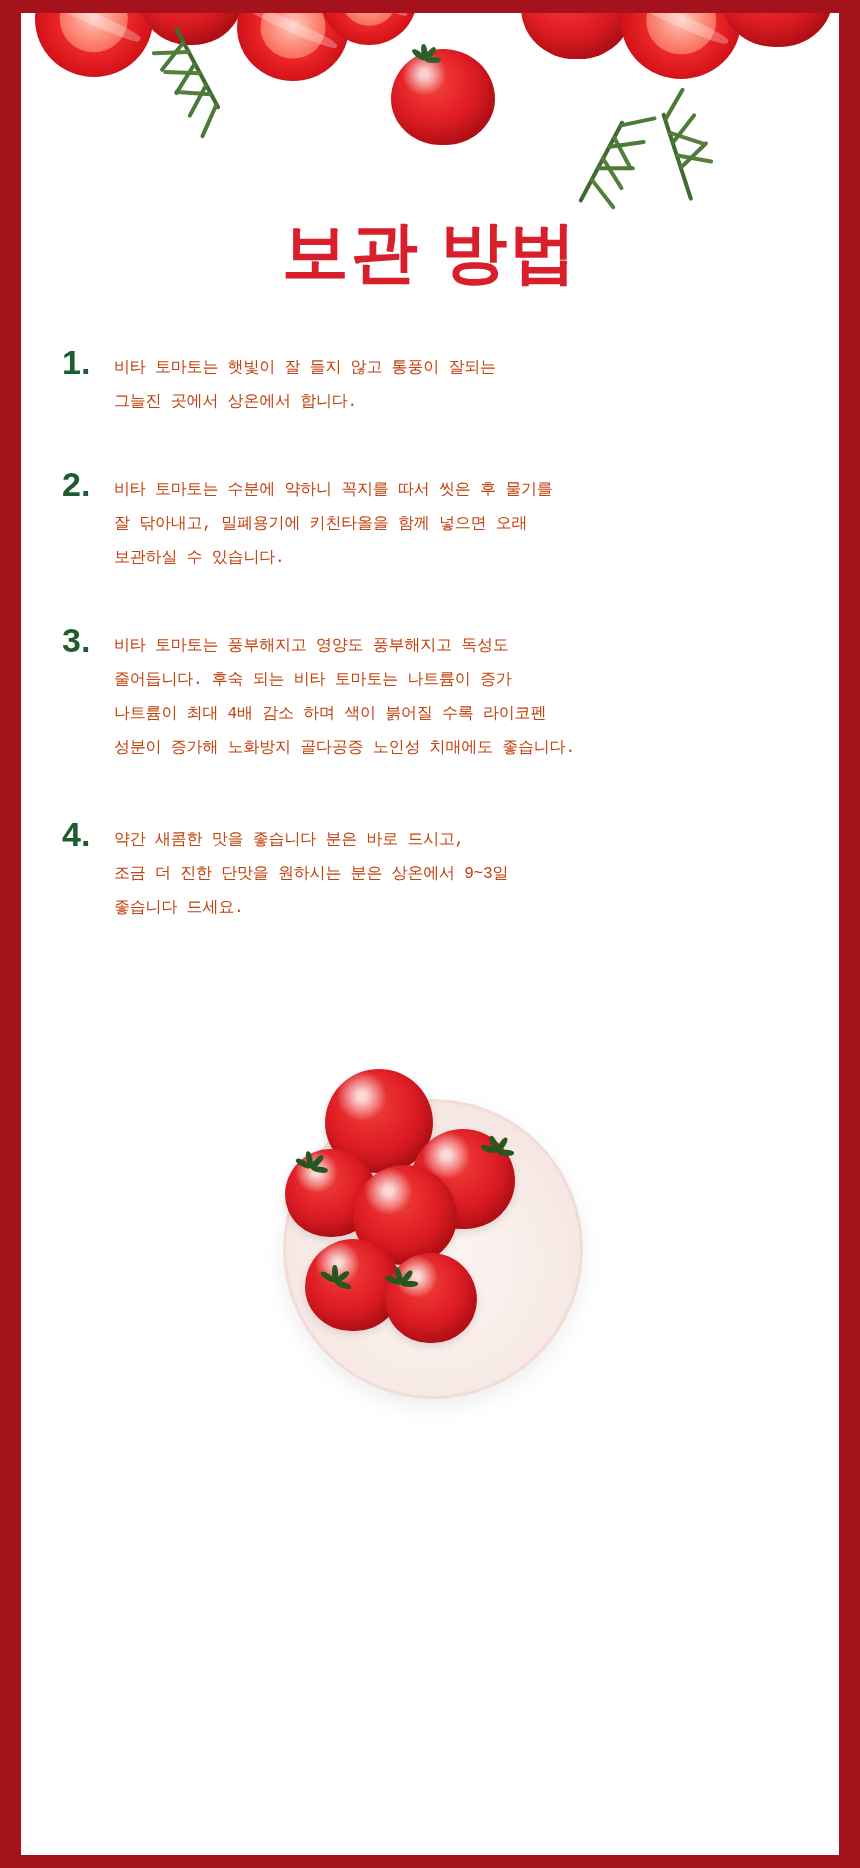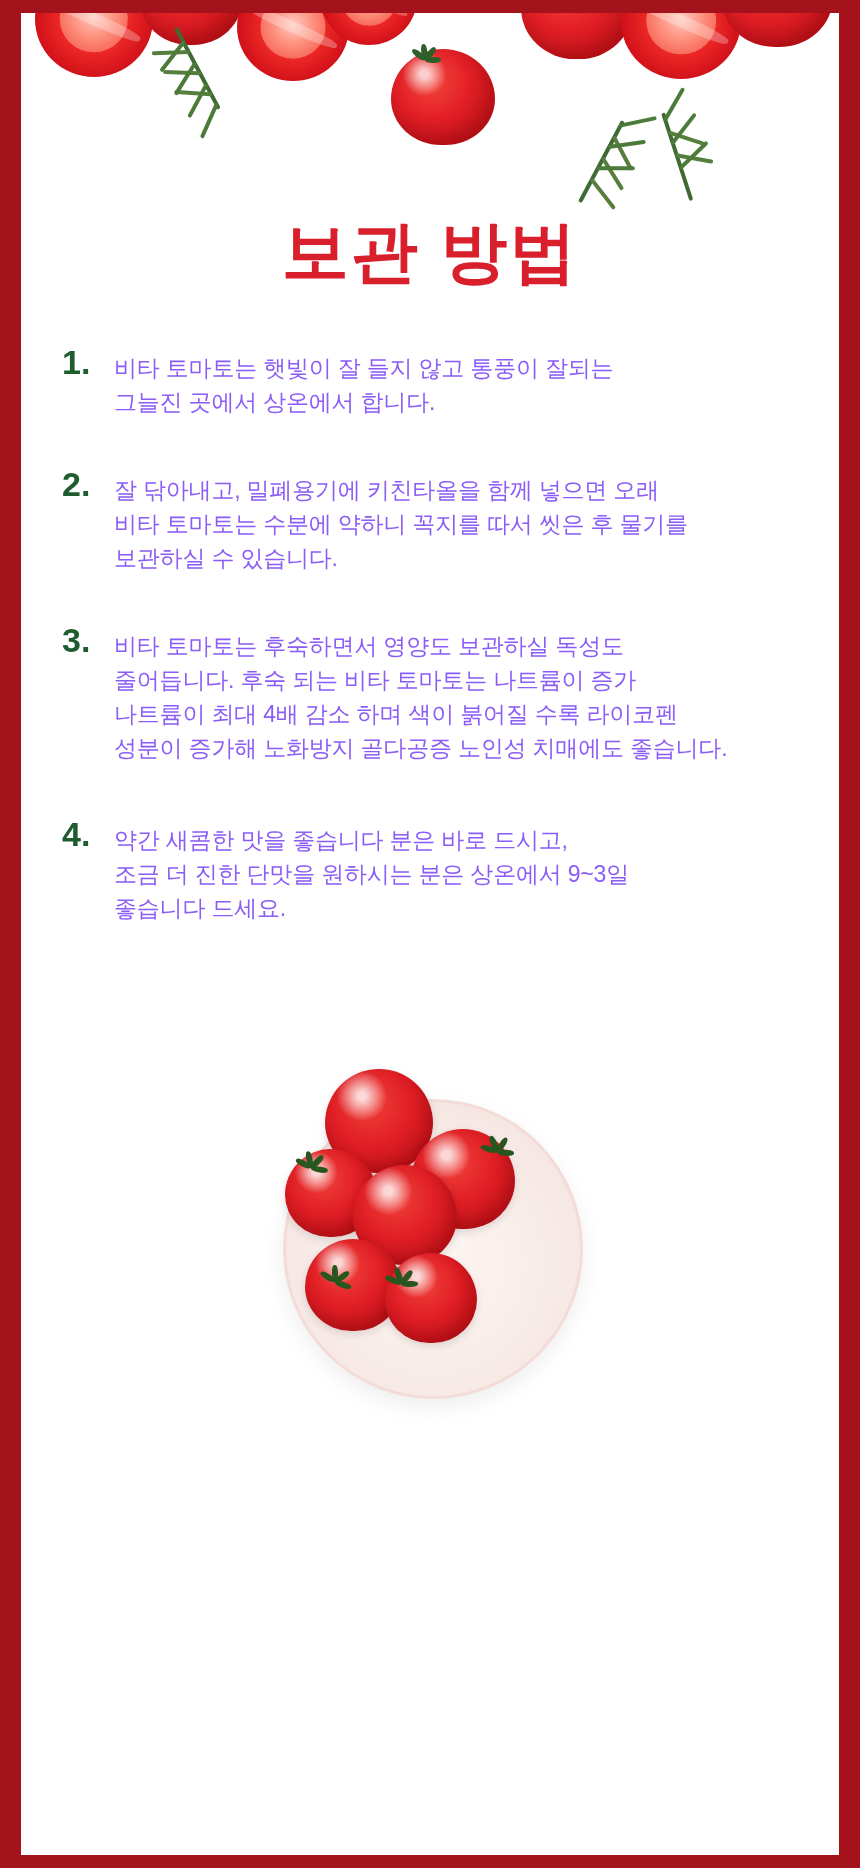--- a/index.html
+++ b/index.html
@@ -154,25 +154,26 @@
     padding-top: 2px;
     text-align: left;
   }
 
   .lines {
     flex: 1 1 auto;
     padding-top: 8px;
   }
 
   .lines p {
-    font-size: 23px;
+    font-size: 16px;
     line-height: 34px;
-    color: #8b5cf6;
+    color: #c2410c;
     letter-spacing: -0.2px;
     white-space: nowrap;
+    font-family: Liberation Mono, monospace;
   }
 
   .item.i1 { margin-bottom: 46px; }
   .item.i2 { margin-bottom: 46px; }
   .item.i3 { margin-bottom: 50px; }
 
   
   .photo {
     position: absolute;
     left: 180px;
@@ -284,30 +285,30 @@
         <div class="num">1.</div>
         <div class="lines">
           <p>비타 토마토는 햇빛이 잘 들지 않고 통풍이 잘되는</p>
           <p>그늘진 곳에서 상온에서 합니다.</p>
         </div>
       </div>
 
       <div class="item i2">
         <div class="num">2.</div>
         <div class="lines">
+          <p>비타 토마토는 수분에 약하니 꼭지를 따서 씻은 후 물기를</p>
           <p>잘 닦아내고, 밀폐용기에 키친타올을 함께 넣으면 오래</p>
-          <p>비타 토마토는 수분에 약하니 꼭지를 따서 씻은 후 물기를</p>
           <p>보관하실 수 있습니다.</p>
         </div>
       </div>
 
       <div class="item i3">
         <div class="num">3.</div>
         <div class="lines">
-          <p>비타 토마토는 후숙하면서 영양도 보관하실 독성도</p>
+          <p>비타 토마토는 풍부해지고 영양도 풍부해지고 독성도</p>
           <p>줄어듭니다. 후숙 되는 비타 토마토는 나트륨이 증가</p>
           <p>나트륨이 최대 4배 감소 하며 색이 붉어질 수록 라이코펜</p>
           <p>성분이 증가해 노화방지 골다공증 노인성 치매에도 좋습니다.</p>
         </div>
       </div>
 
       <div class="item i4">
         <div class="num">4.</div>
         <div class="lines">
           <p>약간 새콤한 맛을 좋습니다 분은 바로 드시고,</p>

